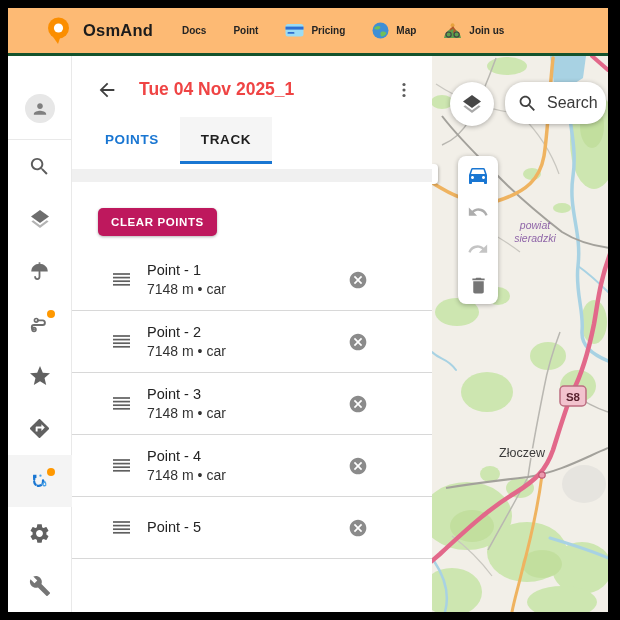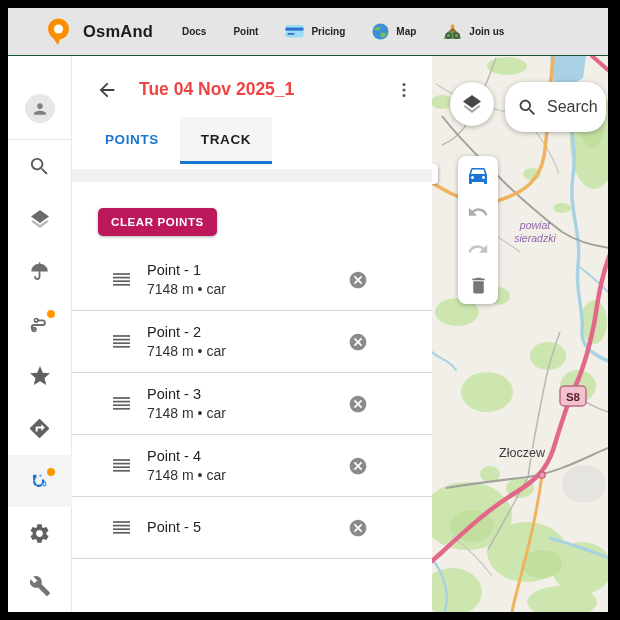--- a/index.html
+++ b/index.html
@@ -2,21 +2,21 @@
 <html><head>
 <meta charset="utf-8">
 <style>
   * { box-sizing: border-box; margin: 0; padding: 0; }
   html,body { width:620px; height:620px; }
   body { font-family: "Liberation Sans", sans-serif; background:#000; }
   .frame { position:relative; width:620px; height:620px; background:#000; }
   .screen { position:absolute; top:8px; left:8px; width:600px; height:604px; background:#fff; overflow:hidden; }
 
   
-  .topnav { height:48px; display:flex; align-items:center; padding-left:37px; background:#e5e5e5; border-bottom:1px solid #14532d; }
+  .topnav { height:48px; display:flex; align-items:center; padding-left:37px; background:#fdba74; border-bottom:3px solid #14532d; }
   .brand { display:flex; align-items:center; gap:11px; }
   .brand-name { font-size:16.5px; font-weight:700; color:#1c1c1c; letter-spacing:.2px; }
   .navitems { display:flex; align-items:center; gap:27px; margin-left:29px; }
   .navitem { display:flex; align-items:center; gap:7px; font-size:10px; font-weight:600; color:#242424; cursor:pointer; }
 
   
   .content { display:flex; height:556px; }
 
   
   .sidebar { width:64px; flex:0 0 64px; background:#fff; border-right:1px solid #e9e9e9; display:flex; flex-direction:column; align-items:center; }
@@ -45,21 +45,21 @@
   .point-texts { margin-left:17px; }
   .point-name { font-size:14.5px; color:#232323; line-height:19px; }
   .point-details { font-size:14px; color:#323232; line-height:19px; }
   .delete-btn { margin-left:auto; margin-right:64px; width:20px; height:20px; border:none; background:transparent; padding:0; cursor:pointer; }
 
   
   .map { position:relative; flex:1; overflow:hidden; background:#f2efe8; }
   .map-svg { position:absolute; inset:0; }
   .layers-btn { position:absolute; left:18px; top:26px; width:44px; height:44px; border-radius:50%; background:#fff;
                 box-shadow:0 1px 5px rgba(0,0,0,.3); display:flex; align-items:center; justify-content:center; cursor:pointer; }
-  .search-pill { position:absolute; left:73px; right:2px; top:26px; height:50px; border-radius:19px; background:#fff;
+  .search-pill { position:absolute; left:73px; right:2px; top:26px; height:42px; border-radius:19px; background:#fff;
                  box-shadow:0 1px 5px rgba(0,0,0,.3); display:flex; align-items:center; padding-left:12px; gap:9px; cursor:pointer; }
   .search-label { font-size:16px; color:#3a3a3a; }
   .map-toolbar { position:absolute; left:26px; top:100px; width:40px; height:148px; background:#fff; border-radius:8px;
                  box-shadow:0 1px 5px rgba(0,0,0,.3); display:flex; flex-direction:column; align-items:center; }
   .tool-slot { width:40px; height:37px; display:flex; align-items:center; justify-content:center; cursor:pointer; }
   .map-notch { position:absolute; left:0; top:108px; width:6px; height:20px; background:#fff; border-radius:0 4px 4px 0;
                box-shadow:1px 1px 3px rgba(0,0,0,.25); cursor:pointer; }
   .map-label { font-style:italic; }
 </style>
 </head>

